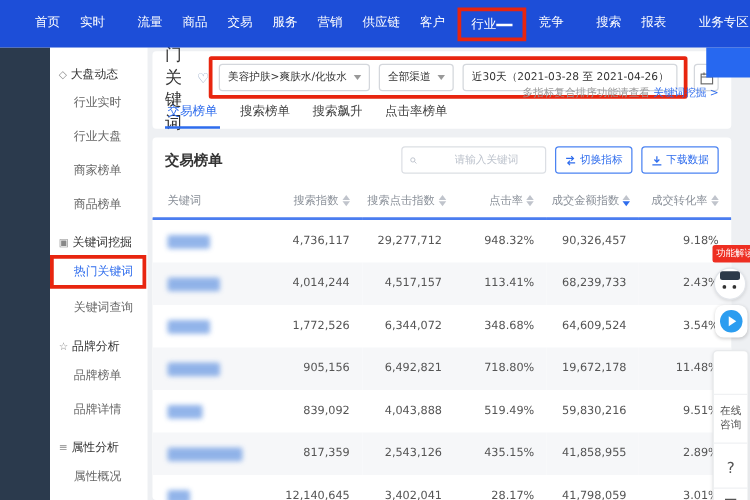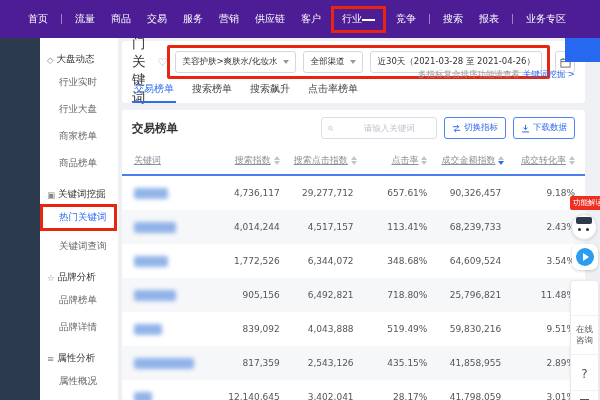--- a/index.html
+++ b/index.html
@@ -1,19 +1,19 @@
 <!DOCTYPE html>
 <html><head>
 <meta charset="utf-8">
 <style>
   html,body{margin:0;padding:0;}
   body{width:600px;height:400px;overflow:hidden;position:relative;background:#eef0f3;
        font-family:"DejaVu Sans","Liberation Sans",sans-serif;}
   
-  .topnav{height:38px;background:#4c1d95;display:flex;align-items:center;padding-left:20px;
+  .topnav{height:38px;background:#1d4ed8;display:flex;align-items:center;padding-left:20px;
           color:#fff;font-size:10px;position:relative;z-index:6;}
   .nav-item{padding:0 8px;line-height:38px;white-space:nowrap;cursor:pointer;}
   .nav-item.active{border:3px solid #e8250f;display:flex;flex-direction:row;align-items:center;
                    line-height:normal;padding:3px 8px 4px;margin:0 2px;}
   .nav-underline{width:13px;height:2px;background:#fff;margin-top:3px;}
   .nav-div{width:1px;height:10px;background:rgba(255,255,255,.45);margin:0 5px;}
   .blue-corner{position:absolute;right:0;top:38px;width:35px;height:24px;background:#2768f0;z-index:5;}
   
   .shell{display:flex;height:362px;position:relative;}
   .darkrail{width:40px;background:#2b3a4d;flex:none;}
@@ -50,21 +50,21 @@
   .card-head{display:flex;align-items:center;gap:7px;padding:0 10px 8px;}
   .card-title{font-size:11.5px;font-weight:bold;color:#333;margin-right:auto;}
   .searchbox{display:flex;align-items:center;gap:4px;border:1px solid #dcdfe4;border-radius:3px;height:20px;
              padding:0 6px;width:102px;background:#fff;}
   .searchbox input{border:none;outline:none;width:100%;font-size:8.5px;color:#555;font-family:inherit;margin-left:24px;}
   .searchbox input::placeholder{color:#bcc2cc;}
   .btn{display:flex;align-items:center;gap:3px;border:1px solid #4b83f2;color:#2e6ced;font-size:8.5px;
        height:20px;padding:0 7px;border-radius:3px;background:#fff;cursor:pointer;white-space:nowrap;}
   table{width:100%;border-collapse:collapse;font-size:9px;table-layout:fixed;}
   thead th{font-weight:normal;color:#8a9099;text-align:right;padding:7px 10px 7px 4px;
-           border-bottom:2px solid #4a7df0;white-space:nowrap;overflow:hidden;text-decoration:underline;}
+           border-bottom:2px solid #4a7df0;white-space:nowrap;overflow:hidden;}
   thead th:first-child{text-align:left;padding-left:12px;width:72px;}
   tbody td{text-align:right;color:#555;padding:0 10px 0 4px;height:34px;}
   tbody td:first-child{text-align:left;padding-left:12px;}
   tbody tr:nth-child(even){background:#f6f7f9;}
   .kw{height:11px;border-radius:2px;background:#7fa7e6;filter:blur(2px);opacity:.85;}
   tbody tr:nth-child(1) .kw{width:34px;} tbody tr:nth-child(2) .kw{width:42px;}
   tbody tr:nth-child(3) .kw{width:34px;} tbody tr:nth-child(4) .kw{width:42px;}
   tbody tr:nth-child(5) .kw{width:28px;} tbody tr:nth-child(6) .kw{width:60px;}
   tbody tr:nth-child(7) .kw{width:18px;}
   .sorter{display:inline-flex;flex-direction:column;gap:1px;margin-left:3px;vertical-align:middle;}
@@ -90,20 +90,21 @@
   .h-sec:first-child{border-top:none;height:18px;}
   .online{font-size:8.5px;color:#555;line-height:11px;width:18px;margin:0 auto;word-break:break-all;}
   .q-mark{font-size:12px;color:#555;}
   .totop-bar{display:block;width:9px;border-top:1.5px solid #555;margin:0 auto 0;}
 </style>
 </head>
 <body>
 
 <div class="topnav" id="topnav">
     <span class="nav-item"><span>首页</span></span>
+    <span class="nav-item"><span>实时</span></span>
     <span class="nav-div"></span>
     <span class="nav-item"><span>流量</span></span>
     <span class="nav-item"><span>商品</span></span>
     <span class="nav-item"><span>交易</span></span>
     <span class="nav-item"><span>服务</span></span>
     <span class="nav-item"><span>营销</span></span>
     <span class="nav-item"><span>供应链</span></span>
     <span class="nav-item"><span>客户</span></span>
     <span class="nav-item active">
       <span>行业</span>
@@ -249,21 +250,21 @@
                 </span></th>
             </tr>
           </thead>
         <tbody id="tbody">
             <tr>
               <td>
                 <div class="kw"></div>
               </td>
               <td>4,736,117</td>
               <td>29,277,712</td>
-              <td>657.61%</td>
+              <td>948.32%</td>
               <td>90,326,457</td>
               <td>9.18%</td>
             </tr>
             <tr>
               <td>
                 <div class="kw"></div>
               </td>
               <td>4,014,244</td>
               <td>4,517,157</td>
               <td>113.41%</td>
@@ -280,21 +281,21 @@
               <td>64,609,524</td>
               <td>3.54%</td>
             </tr>
             <tr>
               <td>
                 <div class="kw"></div>
               </td>
               <td>905,156</td>
               <td>6,492,821</td>
               <td>718.80%</td>
-              <td>25,796,821</td>
+              <td>19,672,178</td>
               <td>11.48%</td>
             </tr>
             <tr>
               <td>
                 <div class="kw"></div>
               </td>
               <td>839,092</td>
               <td>4,043,888</td>
               <td>519.49%</td>
               <td>59,830,216</td>

